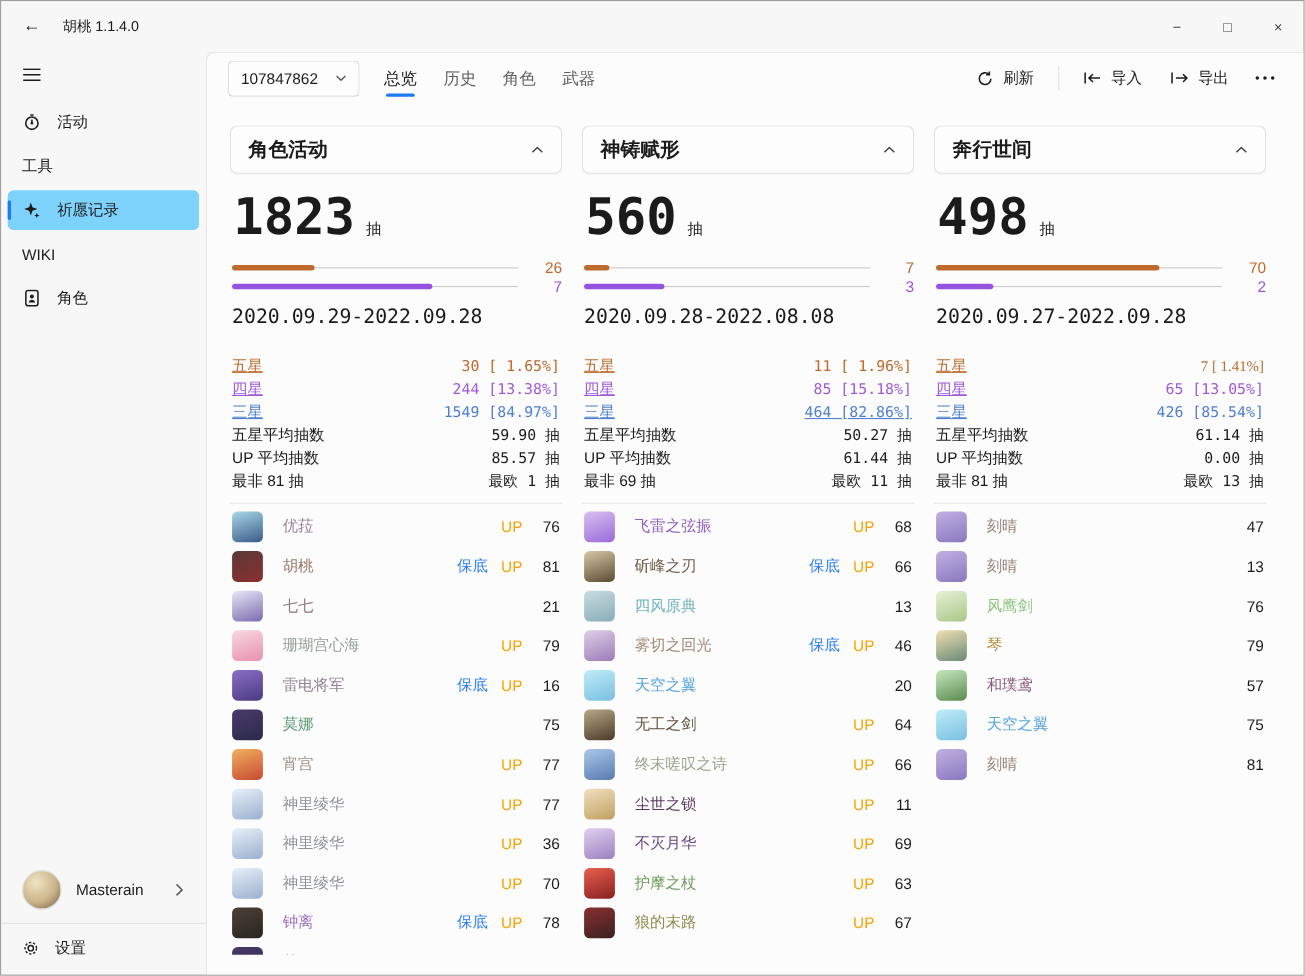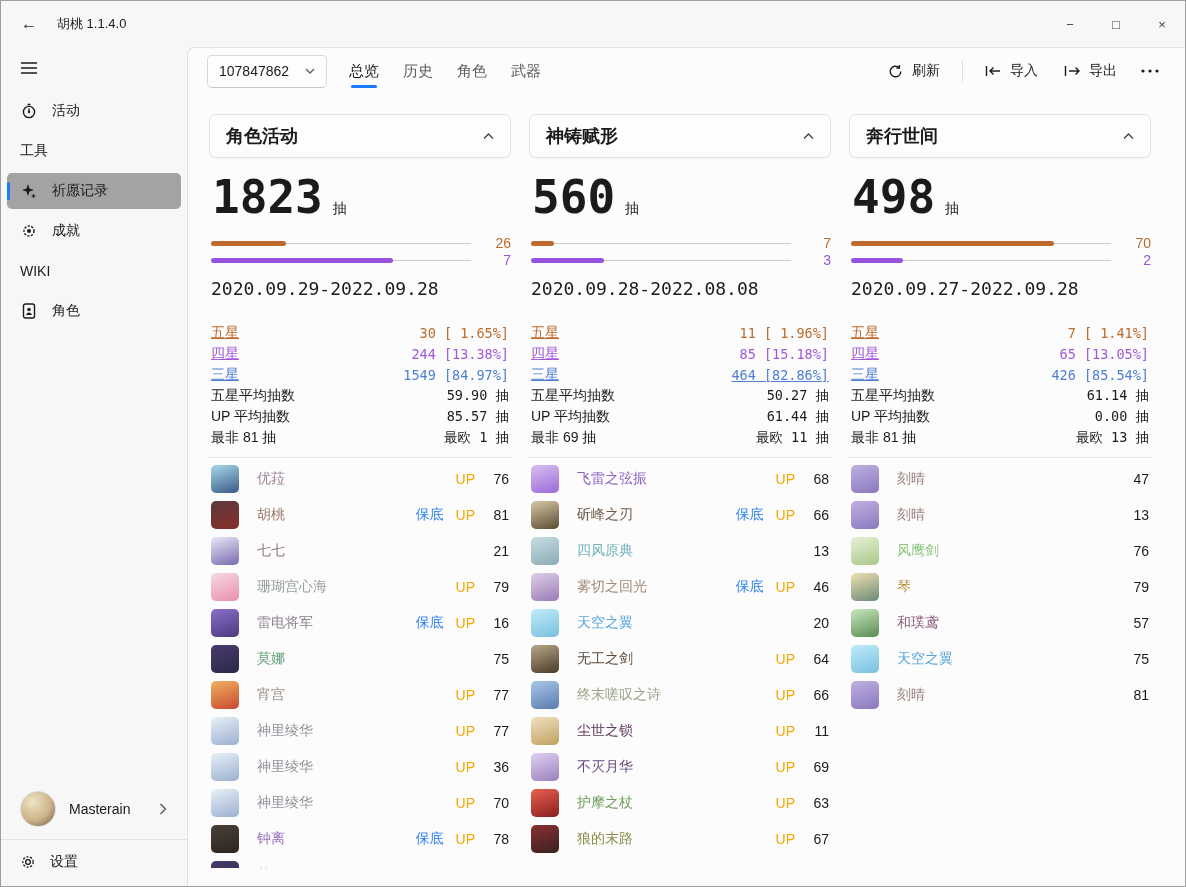--- a/index.html
+++ b/index.html
@@ -18,21 +18,21 @@
   .app-title { font-size:13px; margin-left:8px; }
   .win-controls { margin-left:auto; display:flex; height:100%; }
   .win-btn { width:46px; height:100%; display:flex; align-items:center; justify-content:center; font-size:13px; color:#444; }
 
   
   .sidebar { position:absolute; top:46px; left:0; width:186px; bottom:0; display:flex; flex-direction:column; }
   .hamburger { width:40px; height:34px; margin:4px 0 6px 8px; display:flex; align-items:center; justify-content:center; border-radius:5px; }
   .nav-item { position:relative; height:36px; margin:2px 6px; border-radius:5px; display:flex; align-items:center; padding-left:13px; font-size:14px; }
   .nav-item .nav-icon { width:18px; display:flex; justify-content:center; }
   .nav-item .nav-label { margin-left:14px; }
-  .nav-item.selected { background:#a3a3a3; }
+  .nav-item.selected { background:#7dd3fc; }
   .nav-item.selected::before { content:""; position:absolute; left:0; top:9px; bottom:9px; width:3px; border-radius:2px; background:#1a7af8; }
   .nav-header { height:36px; margin:2px 6px; display:flex; align-items:center; padding-left:13px; font-size:14px; color:#1b1b1b; }
   .sidebar-bottom { margin-top:auto; }
   .user-row { height:56px; display:flex; align-items:center; padding:0 14px 0 13px; margin:0 6px; border-radius:5px;text-align:right; }
   .user-avatar { width:36px; height:36px; border-radius:50%; background:radial-gradient(circle at 35% 30%, #f0e4c4, #cbb489 55%, #6b5c44); border:1px solid #ddd; }
   .user-name { margin-left:13px; font-size:14px; }
   .user-chevron { margin-left:auto; color:#5a5a5a; }
   .side-divider { border-top:1px solid #e4e4e4; margin:2px 0; }
   .settings-row { height:40px; margin:2px 6px 4px 6px; border-radius:5px; display:flex; align-items:center; padding-left:13px; font-size:14px; }
   .settings-row .nav-label { margin-left:14px; }
@@ -119,29 +119,20 @@
   <div class="nav-header">工具</div>
   <div class="nav-item selected">
     <span class="nav-icon">
       <svg class="icon" width="16" height="16" viewBox="0 0 16 16">
           <path d="M7 1l1.5 4.5L13 7l-4.5 1.5L7 13 5.5 8.5 1 7l4.5-1.5z" fill="#1b1b1b"></path>
           <path d="M12.5 10.5l.7 1.8 1.8.7-1.8.7-.7 1.8-.7-1.8-1.8-.7 1.8-.7z" fill="#1b1b1b"></path>
         </svg>
     </span>
     <span class="nav-label">祈愿记录</span>
   </div>
-  <div class="nav-item">
-    <span class="nav-icon">
-      <svg class="icon" width="16" height="16" viewBox="0 0 16 16">
-          <circle cx="8" cy="8" r="5" fill="none" stroke="#1b1b1b" stroke-width="1.4" stroke-dasharray="2.2 1.4"></circle>
-          <circle cx="8" cy="8" r="2" fill="#1b1b1b"></circle>
-        </svg>
-    </span>
-    <span class="nav-label">成就</span>
-  </div>
   <div class="nav-header">WIKI</div>
   <div class="nav-item">
     <span class="nav-icon">
       <svg class="icon" width="14" height="16" viewBox="0 0 14 16">
           <rect x="1.5" y="1" width="11" height="14" rx="2" fill="none" stroke="#1b1b1b" stroke-width="1.4"></rect>
           <circle cx="7" cy="6.5" r="1.8" fill="#1b1b1b"></circle>
           <path d="M4 12c.5-1.8 1.6-2.6 3-2.6s2.5.8 3 2.6z" fill="#1b1b1b"></path>
         </svg>
     </span>
     <span class="nav-label">角色</span>
@@ -575,21 +566,21 @@
     <span class="pity-track">
               <span class="pity-fill" style="width: 20%; background: rgb(152, 82, 224);"></span>
             </span>
     <span class="pity-value" style="color: rgb(152, 82, 224);">2</span>
   </div>
 </div>
     <div class="date-range mono">2020.09.27-2022.09.28</div>
     <div class="stats">
   <div class="stat-row">
     <span class="stat-label link" style="color: rgb(189, 106, 44);">五星</span>
-    <span class="stat-value mono" style="color: rgb(189, 106, 44);">7 [ 1.41%]</span>
+    <span class="stat-value mono" style="color: rgb(189, 106, 44); font-family: Liberation Serif, serif;">7 [ 1.41%]</span>
   </div>
 
   <div class="stat-row">
     <span class="stat-label link" style="color: rgb(161, 89, 218);">四星</span>
     <span class="stat-value mono" style="color: rgb(161, 89, 218);">65 [13.05%]</span>
   </div>
 
   <div class="stat-row">
     <span class="stat-label link" style="color: rgb(77, 127, 211);">三星</span>
     <span class="stat-value mono" style="color: rgb(77, 127, 211);">426 [85.54%]</span>

